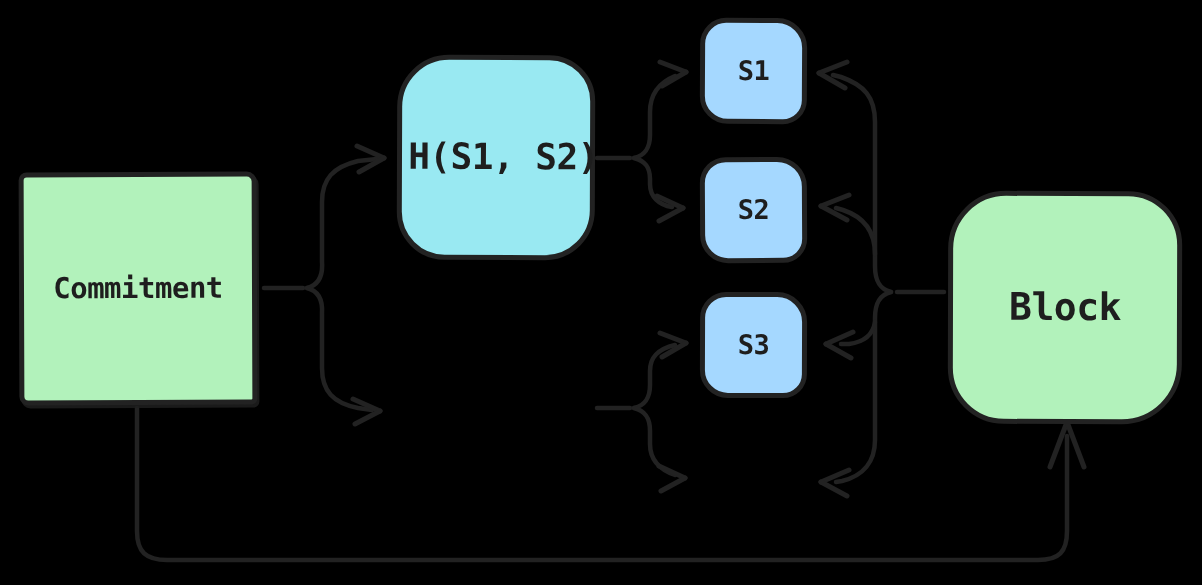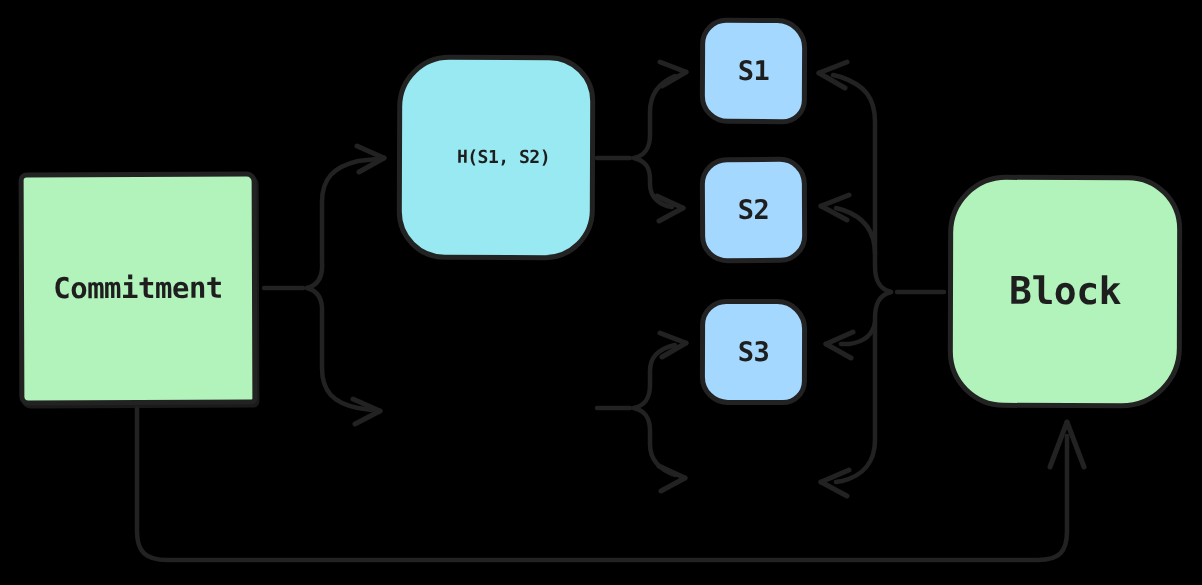--- a/index.html
+++ b/index.html
@@ -50,37 +50,37 @@
     border-radius: 8px 10px 6px 9px;
     font-size: 29px;
     box-shadow: 2px 3px 0 rgba(30,30,30,0.85);
     transform: rotate(-0.2deg);
     text-align: right;
   }
   .node-hash {
     width: 198px; height: 205px;
     background: var(--cyan-fill, #99e9f2);
     border-radius: 52px 46px 50px 48px;
-    font-size: 18px;
+    font-size: 36px;
     padding-left: 15px;
   }
   .node-hash-top { left: 397px; top: 55px; transform: rotate(0.2deg); }
   .node-hash-bottom { left: 397px; top: 308px; transform: rotate(-0.2deg); }
   .node-segment {
     width: 107px; height: 106px;
     background: var(--blue-fill, #a5d8ff);
     border-radius: 26px 30px 24px 28px;
     font-size: 27px;
   }
   .node-s1 { left: 700px; top: 18px;  transform: rotate(0.3deg); }
-  .node-s2 { left: 700px; top: 157px; transform: rotate(-0.3deg); border-radius: 27px; }
-  .node-s3 { left: 700px; top: 299px; transform: rotate(0.2deg); }
+  .node-s2 { left: 700px; top: 157px; transform: rotate(-0.3deg); }
+  .node-s3 { left: 700px; top: 292px; transform: rotate(0.2deg); }
   .node-s4 { left: 700px; top: 427px; transform: rotate(-0.2deg); }
   .node-block {
-    left: 948px; top: 175px; width: 234px; height: 233px;
+    left: 948px; top: 191px; width: 234px; height: 233px;
     background: var(--green-fill, #b2f2bb);
     border-radius: 58px 54px 60px 56px;
     font-size: 38px;
     transform: rotate(0.15deg);
   }
 </style>
 </head>
 <body>
 
 <div class="stage">

